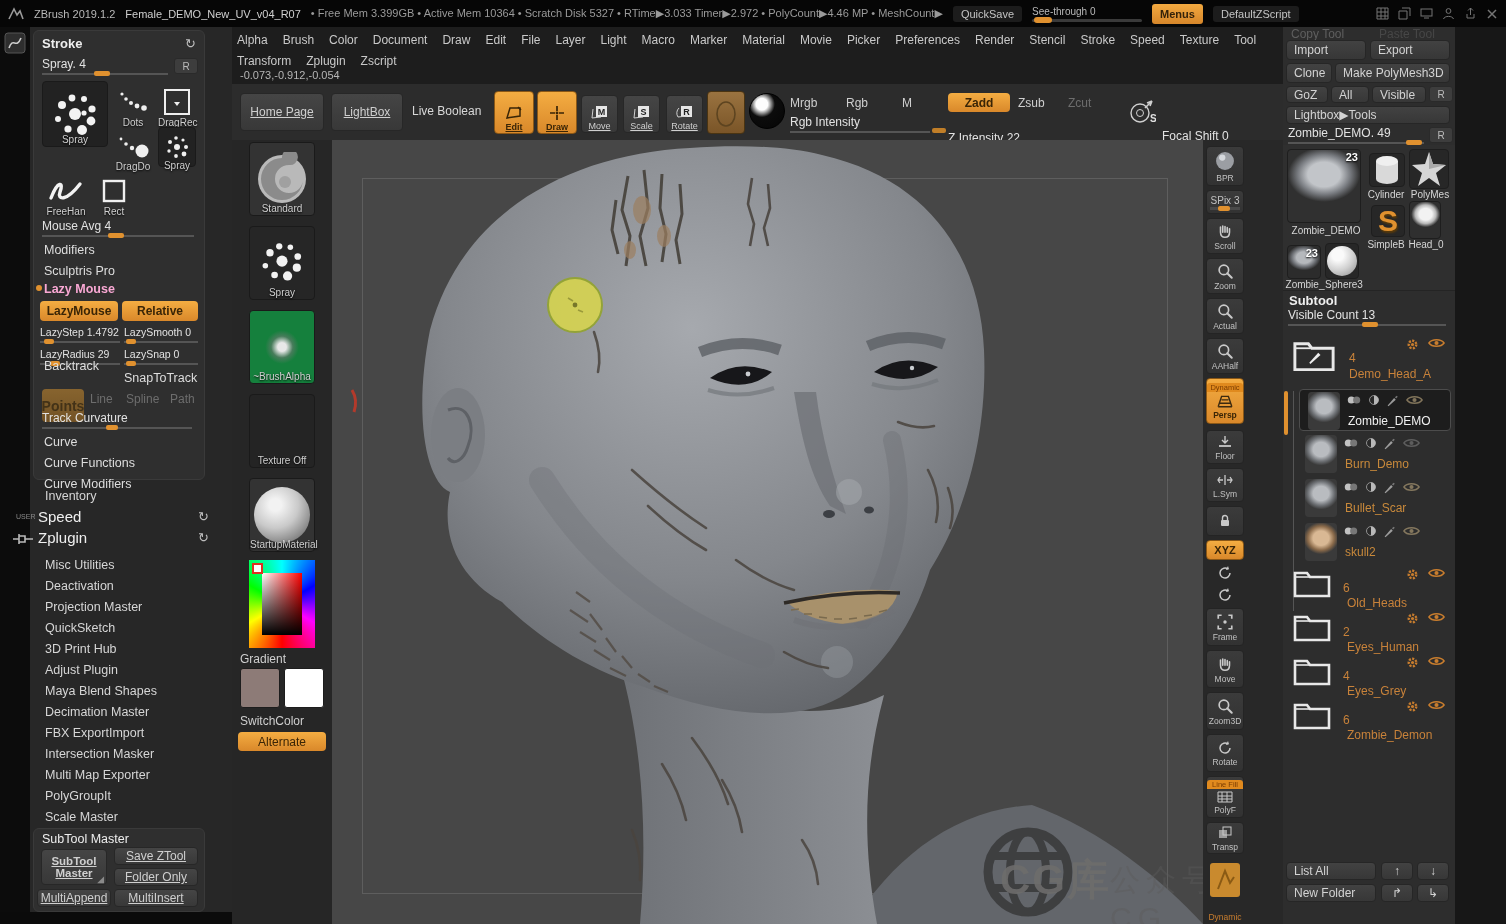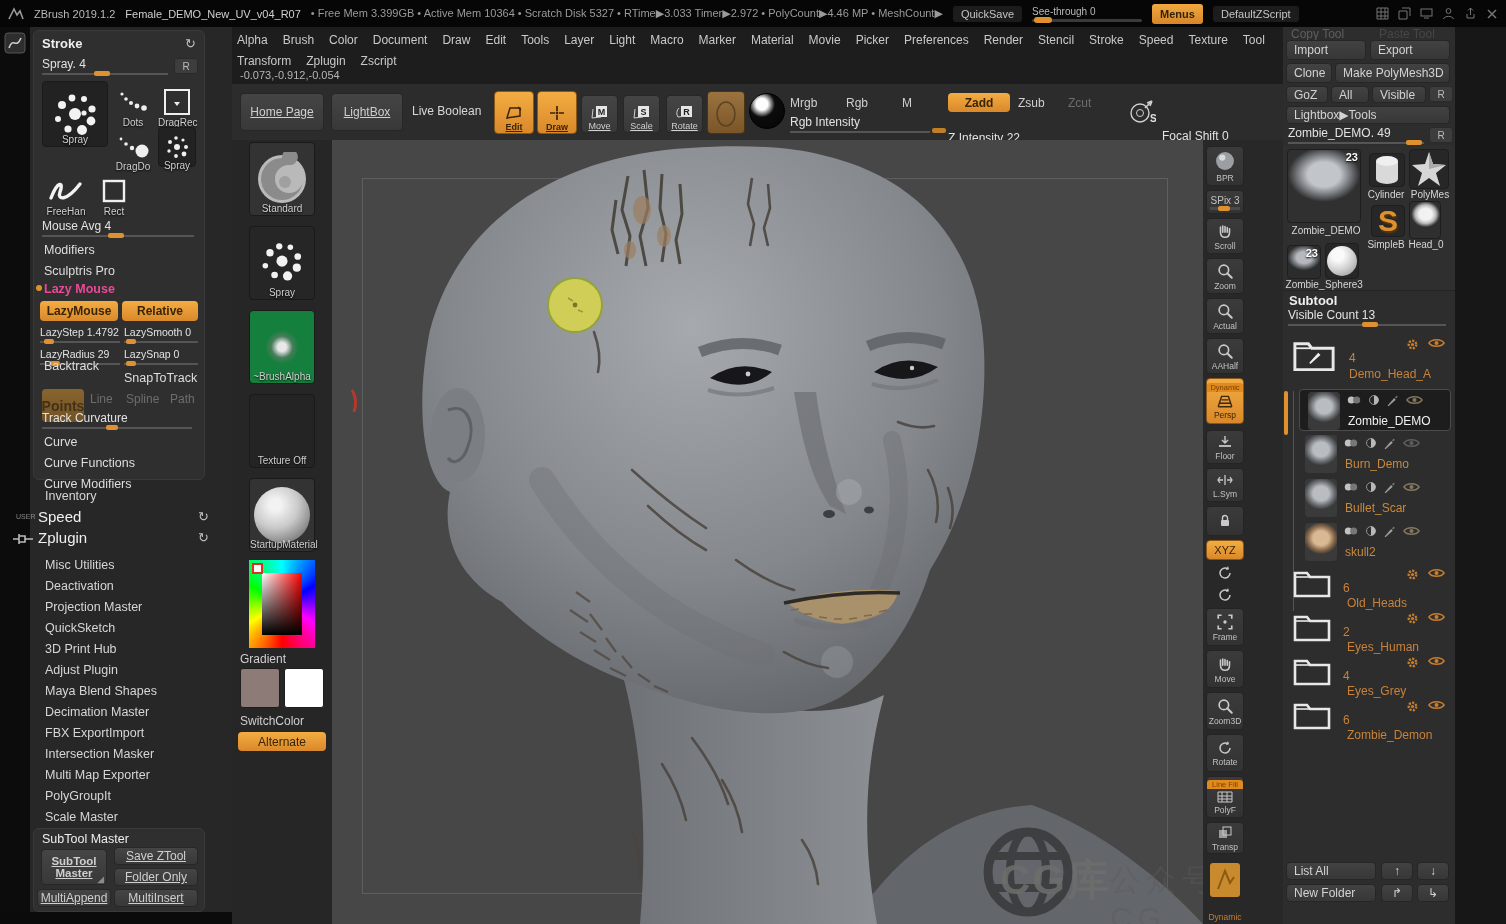--- a/index.html
+++ b/index.html
@@ -69,21 +69,21 @@
   .docframe { position:absolute; left:30px; top:38px; width:806px; height:716px; border:1px solid #5e5e5e; }
   .watermark { position:absolute; left:650px; top:686px; width:250px; height:95px; opacity:.85; }
   .wm-big { position:absolute; left:18px; top:26px; font-size:42px; font-weight:bold; color:#6f6e6c; letter-spacing:2px; opacity:.9; }
   .wm-side { position:absolute; left:128px; top:34px; font-size:30px; color:#5c5c5c; opacity:.5; letter-spacing:6px; }
   
   .ricons { left:1203px; top:140px; width:80px; height:784px; background:#282828; }
   .strip-btn { position:absolute; left:3px; width:38px; background:linear-gradient(#3b3b3b,#323232);
       border:1px solid #242424; border-radius:4px; display:flex; flex-direction:column; align-items:center; justify-content:center; gap:1px; }
   .strip-btn .lab { font-size:8.5px; color:#c2c2c2; }
   .strip-btn.active { background:linear-gradient(#f4ad42,#d9882a); border-color:#8a5716; }
-  .strip-btn.active .lab { color:#3a2506; font-weight:normal; }
+  .strip-btn.active .lab { color:#3a2506; font-weight:bold; }
   .strip-btn .sub { font-size:7.5px; color:#7a3c00; background:#e08a1e; width:100%; text-align:center; border-radius:3px 3px 0 0; }
   .strip-plain { background:none; border:none; }
   
   .toolcol { left:1283px; top:27px; width:172px; height:897px; background:#2d2d2d; }
   .rightedge { left:1455px; top:27px; width:51px; height:897px; background:#171717; }
   .tp-btn { position:absolute; background:linear-gradient(#424242,#373737); border:1px solid #262626; border-radius:4px;
             color:#d3d3d3; font-size:12px; display:flex; align-items:center; padding-left:7px; }
   .badge { position:absolute; right:2px; top:1px; color:#fff; font-size:11px; font-weight:bold; text-shadow:0 1px 2px #000; }
   .orange-t { color:#c8823a; }
   .sub-row { position:absolute; left:14px; width:152px; height:42px; }
@@ -144,21 +144,21 @@
 <div class="abs" style="left:232px;top:27px;width:1051px;height:57px;background:#1d1d1d"></div>
 <div class="abs shelf-lower"></div>
 <nav class="abs menubar">
   <div class="menurow" id="menu-row1">
       <span class="menu-item">Alpha</span>
       <span class="menu-item">Brush</span>
       <span class="menu-item">Color</span>
       <span class="menu-item">Document</span>
       <span class="menu-item">Draw</span>
       <span class="menu-item">Edit</span>
-      <span class="menu-item">Tools</span>
+      <span class="menu-item">File</span>
       <span class="menu-item">Layer</span>
       <span class="menu-item">Light</span>
       <span class="menu-item">Macro</span>
       <span class="menu-item">Marker</span>
       <span class="menu-item">Material</span>
       <span class="menu-item">Movie</span>
       <span class="menu-item">Picker</span>
       <span class="menu-item">Preferences</span>
       <span class="menu-item">Render</span>
       <span class="menu-item">Stencil</span>
@@ -361,21 +361,21 @@
   <div class="slider" style="position:absolute;left:8px;top:188px;width:152px">
     <span class="txt">Mouse Avg 4</span>
     <div class="trk">
         <span class="hdl" style="left:66px"></span>
       </div>
   </div>
 
   <div class="row-lab" style="position:absolute;left:10px;top:212px">Modifiers</div>
   <div class="row-lab" style="position:absolute;left:10px;top:233px">Sculptris Pro</div>
   <div style="position:absolute;left:2px;top:254px;width:6px;height:6px;border-radius:50%;background:#e0912f"></div>
-  <div class="row-lab" style="position:absolute;left:10px;top:251px;font-weight:bold;color:#ec4899">Lazy Mouse</div>
+  <div class="row-lab" style="position:absolute;left:10px;top:251px;font-weight:bold;color:#f9a8d4">Lazy Mouse</div>
 
   <div class="obtn" style="position:absolute;left:6px;top:270px;width:78px;height:20px">LazyMouse</div>
   <div class="obtn" style="position:absolute;left:88px;top:270px;width:76px;height:20px">Relative</div>
 
   <div class="slider" style="position:absolute;left:6px;top:294px;width:80px">
     <span class="txt" style="font-size:10.5px">LazyStep 1.4792</span>
     <div class="trk">
         <span class="hdl" style="left:4px;width:10px"></span>
       </div>
   </div>

